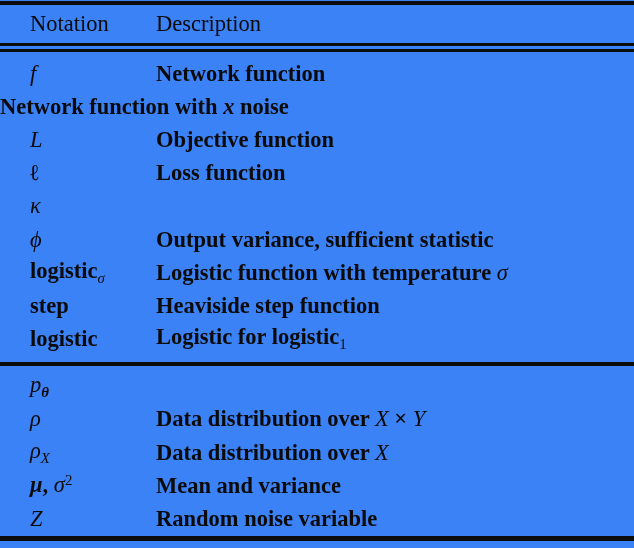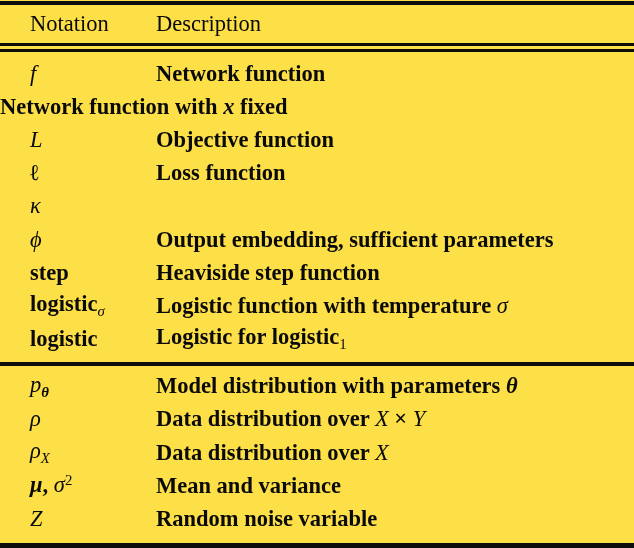--- a/index.html
+++ b/index.html
@@ -1,33 +1,33 @@
 <!DOCTYPE html>
 <html><head>
 <meta charset="utf-8">
 <style>
   html,body{margin:0;padding:0;background:#ffffff;}
   .page{
-    width:634px;height:548px;background:#fde047;color:#0a0a0a;
+    width:634px;height:548px;background:#3b82f6;color:#0a0a0a;
     font-family:"Liberation Serif","DejaVu Serif",serif;
     font-size:22.5px;overflow:hidden;position:relative;
   }
   .rule{background:#0d0d0d;width:634px;}
   .rule.top{height:4px;margin-top:1px;}
   .rule.double{
     height:9px;background:transparent;box-sizing:border-box;
     border-top:3px solid #0d0d0d;border-bottom:3px solid #0d0d0d;
   }
   .rule.mid{height:3.5px;}
   .rule.bottom{height:4.5px;}
   .header-row{height:37.5px;display:flex;align-items:center;}
   .col1{width:126px;padding-left:30px;flex:none;}
   .col2{flex:1;}
   .section{padding:6px 0 7px 0;}
-  .section.second{padding:4px 0 8px 0;}
+  .section.second{padding:4px 0 1px 0;}
   .row{height:33.1px;display:flex;align-items:center;}
   .cell{white-space:pre;}
   .rm{font-style:normal;font-weight:bold;}
   .it{font-style:italic;}
   .bi{font-style:italic;font-weight:700;}
   .cal{font-style:italic;}
   .sub{font-size:0.66em;vertical-align:-0.33em;}
   .sup{font-size:0.66em;vertical-align:0.5em;}
 </style>
 </head>
@@ -42,57 +42,56 @@
   </div>
 
   <div class="rule double"></div>
 
   <div class="section first">
       <div class="row">
         <div class="col1 cell"><span class="it">f</span></div>
         <div class="col2 cell"><span class="rm">Network function</span></div>
       </div>
       <div class="row">
-        <div class="col2 cell"><span class="rm">Network function with </span><span class="bi">x</span><span class="rm"> fixed</span></div>
+        <div class="col2 cell"><span class="rm">Network function with </span><span class="bi">x</span><span class="rm"> noise</span></div>
       </div>
       <div class="row">
         <div class="col1 cell"><span class="it">L</span></div>
         <div class="col2 cell"><span class="rm">Objective function</span></div>
       </div>
       <div class="row">
         <div class="col1 cell"><span class="rm">ℓ</span></div>
         <div class="col2 cell"><span class="rm">Loss function</span></div>
       </div>
       <div class="row">
         <div class="col1 cell"><span class="it">κ</span></div>
       </div>
       <div class="row">
         <div class="col1 cell"><span class="it">ϕ</span></div>
-        <div class="col2 cell"><span class="rm">Output embedding, sufficient parameters</span></div>
+        <div class="col2 cell"><span class="rm">Output variance, sufficient statistic</span></div>
+      </div>
+      <div class="row">
+        <div class="col1 cell"><span class="rm">logistic</span><span class="sub it">σ</span></div>
+        <div class="col2 cell"><span class="rm">Logistic function with temperature </span><span class="it">σ</span></div>
       </div>
       <div class="row">
         <div class="col1 cell"><span class="rm">step</span></div>
         <div class="col2 cell"><span class="rm">Heaviside step function</span></div>
-      </div>
-      <div class="row">
-        <div class="col1 cell"><span class="rm">logistic</span><span class="sub it">σ</span></div>
-        <div class="col2 cell"><span class="rm">Logistic function with temperature </span><span class="it">σ</span></div>
       </div>
       <div class="row">
         <div class="col1 cell"><span class="rm">logistic</span></div>
         <div class="col2 cell"><span class="rm">Logistic for logistic</span><span class="sub">1</span></div>
       </div>
     </div>
 
   <div class="rule mid"></div>
 
   <div class="section second">
       <div class="row">
         <div class="col1 cell"><span class="it">p</span><span class="sub bi">θ</span></div>
-        <div class="col2 cell"><span class="rm">Model distribution with parameters </span><span class="bi">θ</span></div>
       </div>
       <div class="row">
         <div class="col1 cell"><span class="it">ρ</span></div>
         <div class="col2 cell"><span class="rm">Data distribution over </span><span class="cal">X</span><span class="rm"> × </span><span class="cal">Y</span></div>
       </div>
       <div class="row">
         <div class="col1 cell"><span class="it">ρ</span><span class="sub cal">X</span></div>
         <div class="col2 cell"><span class="rm">Data distribution over </span><span class="cal">X</span></div>
       </div>
       <div class="row">

